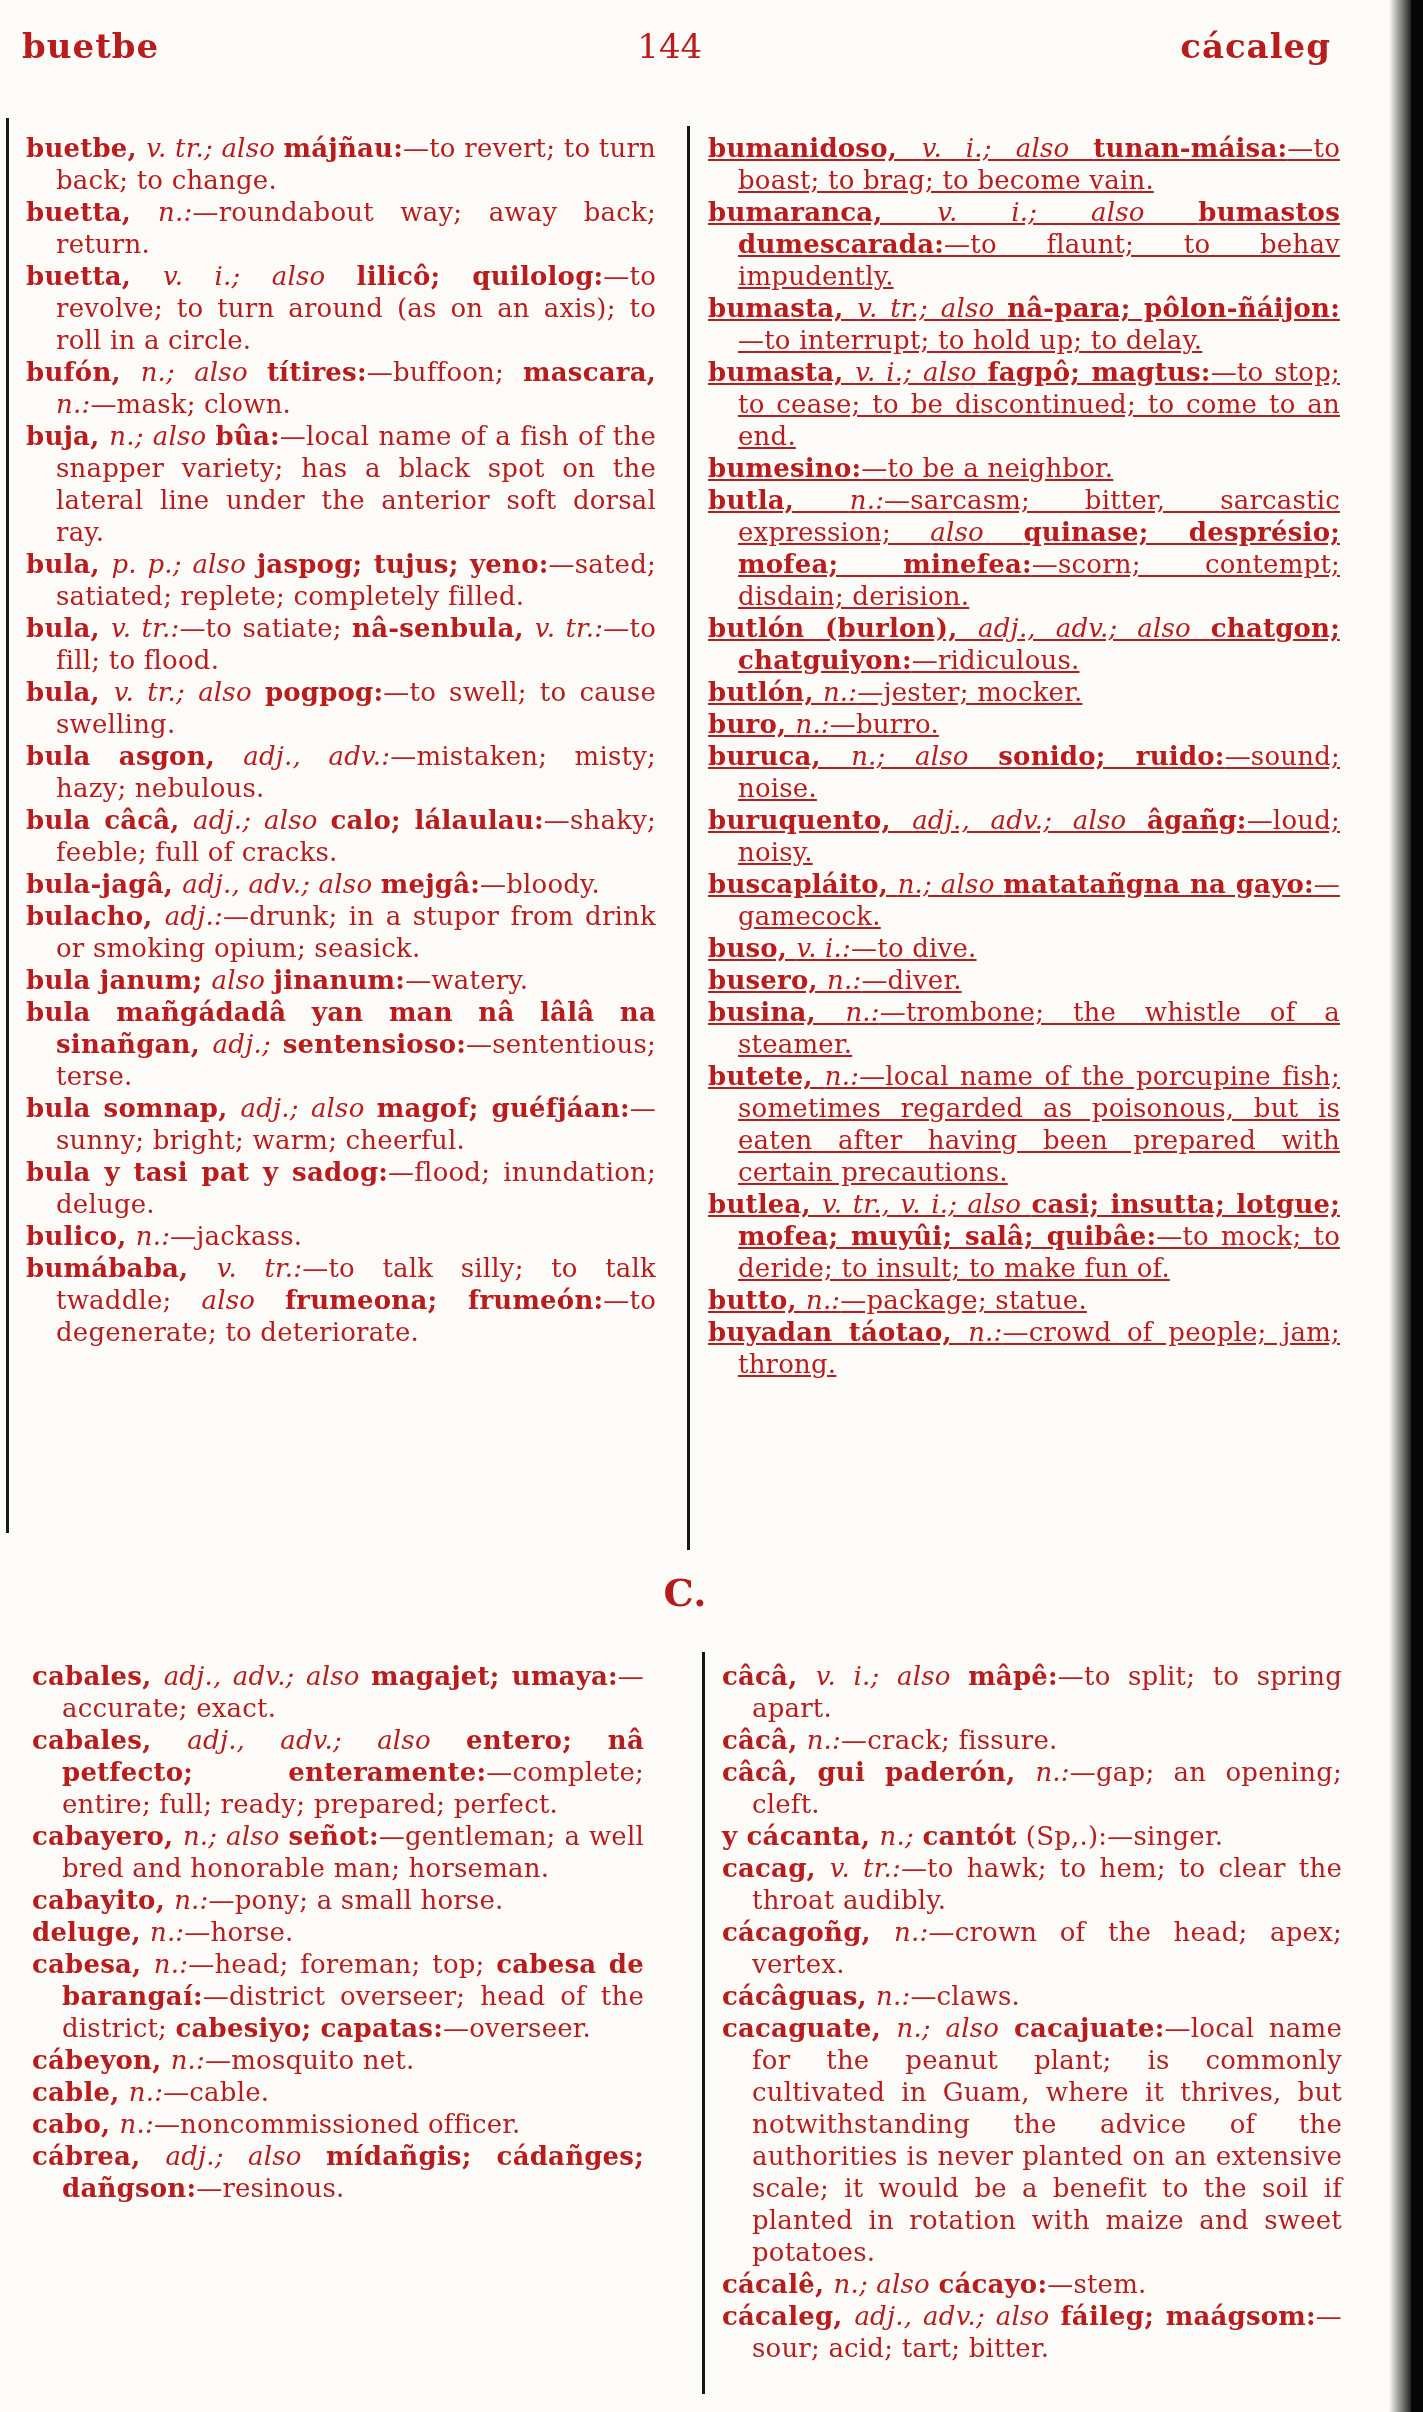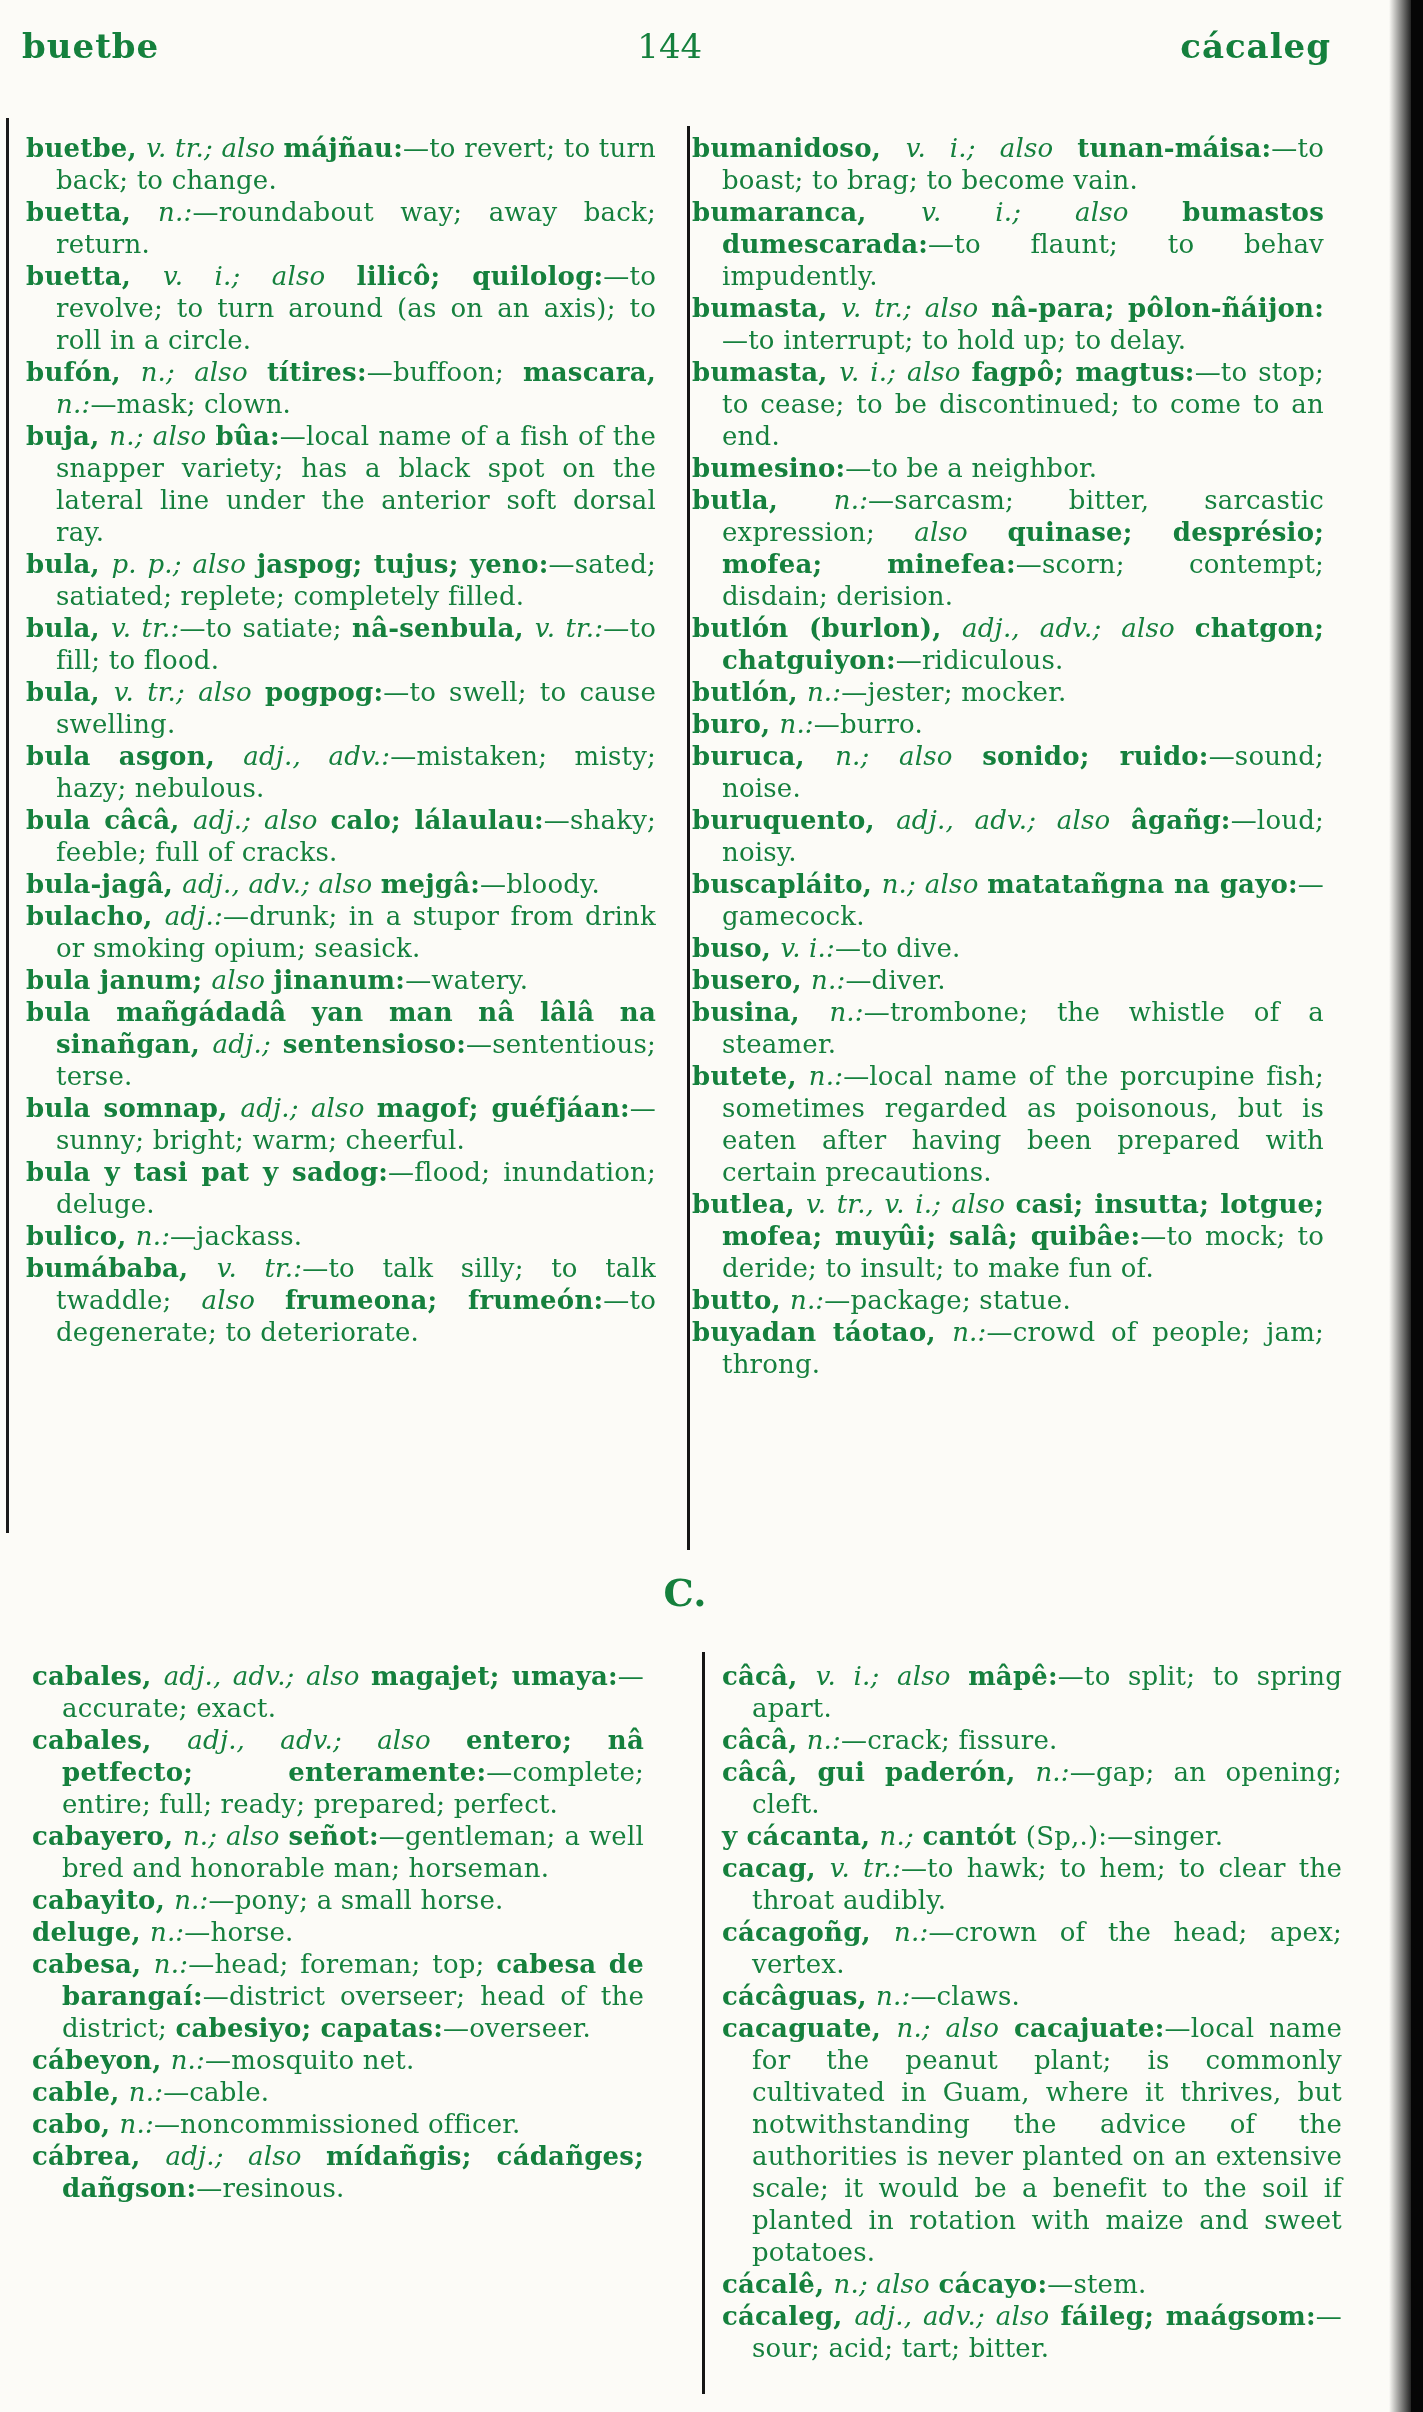--- a/index.html
+++ b/index.html
@@ -1,20 +1,20 @@
 <!DOCTYPE html>
 <html><head>
 <meta charset="utf-8">
 <style>
   html,body{margin:0;padding:0;}
   .page{
     position:relative;
     width:1423px;height:2412px;
     background:#fcfbf7;
-    color:#15803d;
+    color:#b91c1c;
     font-family:"DejaVu Serif","Liberation Serif",serif;
     overflow:hidden;
   }
   .running-header{
     position:absolute;top:26px;left:22px;right:92px;
     display:flex;justify-content:space-between;align-items:baseline;
     font-size:34px;
   }
   .running-header .hw{font-weight:bold;letter-spacing:1px;}
   .running-header .pn{font-weight:normal;}
@@ -69,21 +69,21 @@
       <p class="entry"><span class="b">bula-jagâ, </span><span class="i">adj., adv.; also </span><span class="b">mejgâ:</span><span>—bloody.</span></p>
       <p class="entry"><span class="b">bulacho, </span><span class="i">adj.:</span><span>—drunk; in a stupor from drink or smoking opium; seasick.</span></p>
       <p class="entry"><span class="b">bula janum; </span><span class="i">also </span><span class="b">jinanum:</span><span>—watery.</span></p>
       <p class="entry"><span class="b">bula mañgádadâ yan man nâ lâlâ na sinañgan, </span><span class="i">adj.; </span><span class="b">sentensioso:</span><span>—sententious; terse.</span></p>
       <p class="entry"><span class="b">bula somnap, </span><span class="i">adj.; also </span><span class="b">magof; guéfjáan:</span><span>—sunny; bright; warm; cheerful.</span></p>
       <p class="entry"><span class="b">bula y tasi pat y sadog:</span><span>—flood; inundation; deluge.</span></p>
       <p class="entry"><span class="b">bulico, </span><span class="i">n.:</span><span>—jackass.</span></p>
       <p class="entry"><span class="b">bumábaba, </span><span class="i">v. tr.:</span><span>—to talk silly; to talk twaddle; </span><span class="i">also </span><span class="b">frumeona; frumeón:</span><span>—to degenerate; to deteriorate.</span></p>
     </div>
   <div class="divider" style="left:687px;top:126px;height:1424px;"></div>
-  <div class="col" style="left:692px;top:132px;width:632px;">
+  <div class="col" style="left:708px;top:132px;width:632px;text-decoration:underline;">
       <p class="entry"><span class="b">bumanidoso, </span><span class="i">v. i.; also </span><span class="b">tunan-máisa:</span><span>—to boast; to brag; to become vain.</span></p>
       <p class="entry"><span class="b">bumaranca, </span><span class="i">v. i.; also </span><span class="b">bumastos dumescarada:</span><span>—to flaunt; to behav impudently.</span></p>
       <p class="entry"><span class="b">bumasta, </span><span class="i">v. tr.; also </span><span class="b">nâ-para; pôlon-ñáijon:</span><span>—to interrupt; to hold up; to delay.</span></p>
       <p class="entry"><span class="b">bumasta, </span><span class="i">v. i.; also </span><span class="b">fagpô; magtus:</span><span>—to stop; to cease; to be discontinued; to come to an end.</span></p>
       <p class="entry"><span class="b">bumesino:</span><span>—to be a neighbor.</span></p>
       <p class="entry"><span class="b">butla, </span><span class="i">n.:</span><span>—sarcasm; bitter, sarcastic expression; </span><span class="i">also </span><span class="b">quinase; desprésio; mofea; minefea:</span><span>—scorn; contempt; disdain; derision.</span></p>
       <p class="entry"><span class="b">butlón (burlon), </span><span class="i">adj., adv.; also </span><span class="b">chatgon; chatguiyon:</span><span>—ridiculous.</span></p>
       <p class="entry"><span class="b">butlón, </span><span class="i">n.:</span><span>—jester; mocker.</span></p>
       <p class="entry"><span class="b">buro, </span><span class="i">n.:</span><span>—burro.</span></p>
       <p class="entry"><span class="b">buruca, </span><span class="i">n.; also </span><span class="b">sonido; ruido:</span><span>—sound; noise.</span></p>

